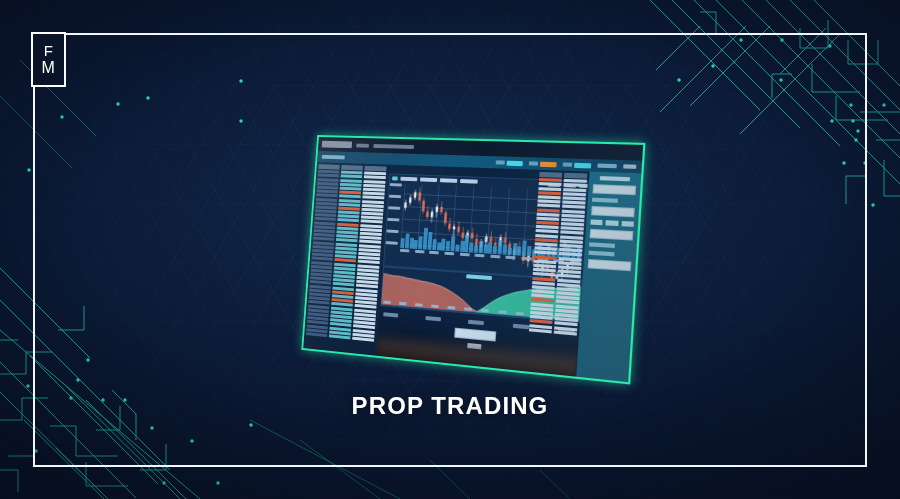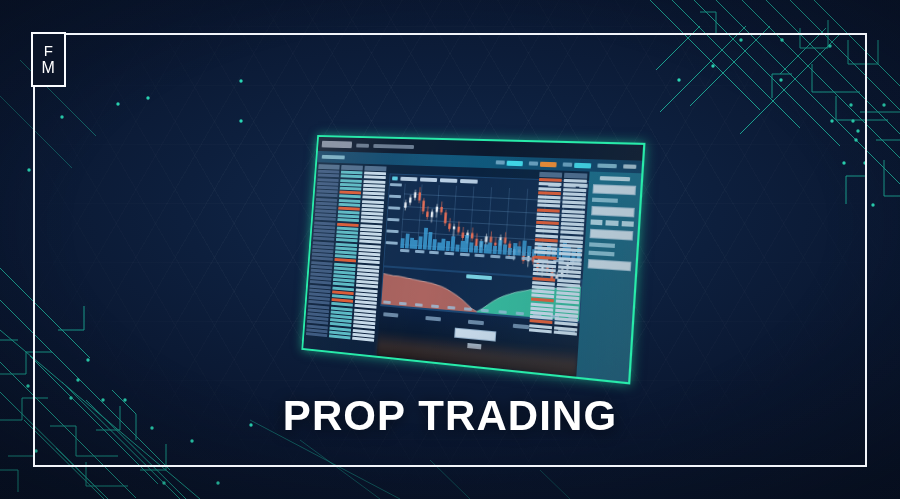--- a/index.html
+++ b/index.html
@@ -60,21 +60,21 @@
     color:#ffffff; font-size:15px; font-weight:400;
     letter-spacing:.5px; display:block;
   }
   .fm-badge .l.m{ margin-top:2px; font-size:16px; }
 
   
   .headline{
     position:absolute; left:0; right:0; top:392px;
     text-align:center;
     color:#ffffff;
-    font-size:42px; font-weight:700;
+    font-size:24px; font-weight:700;
     letter-spacing:1.1px;
     text-shadow:0 2px 14px rgba(0,0,0,.55);
     font-family:"Liberation Sans", sans-serif;
   }
 
   
   .monitor-wrap{
     position:absolute; left:296px; top:138px; width:336px; height:228px;
     filter:blur(.35px) saturate(1.05);
   }

